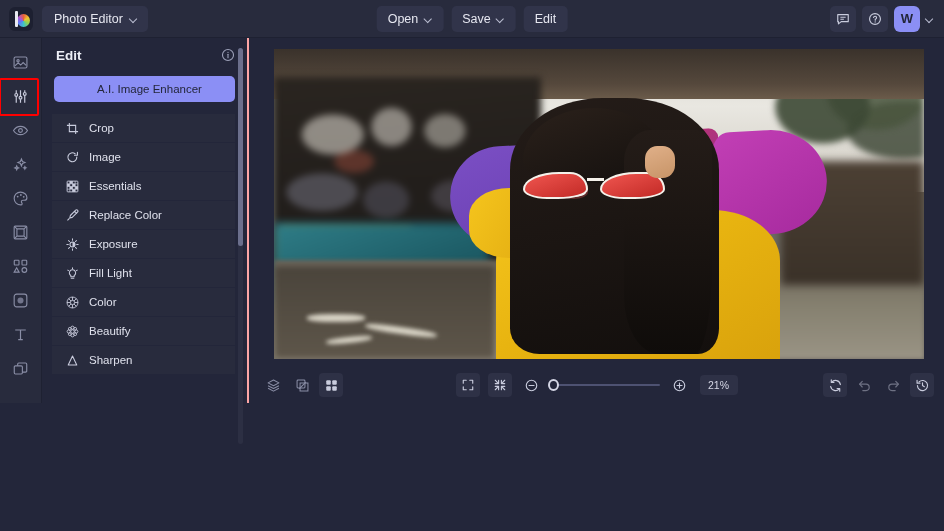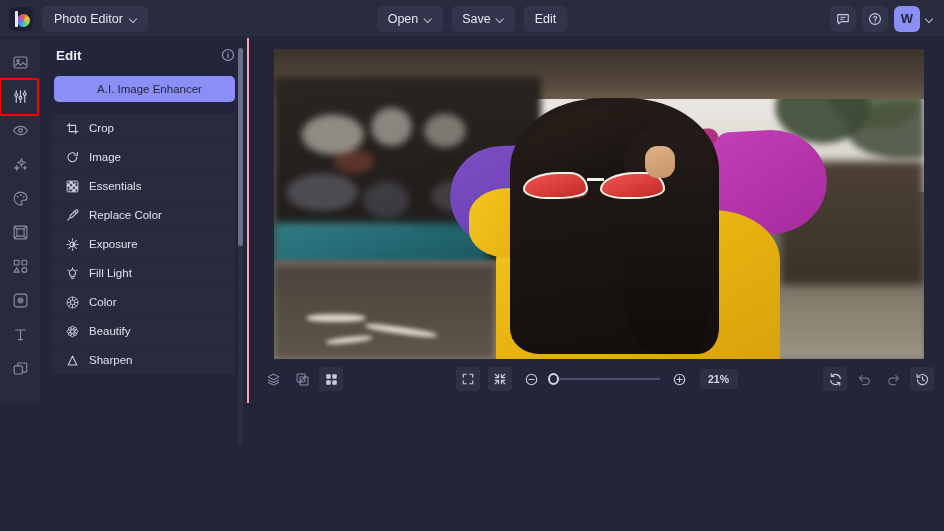--- a/index.html
+++ b/index.html
@@ -338,24 +338,23 @@
     background: linear-gradient(160deg, #e0b089, #c79467);
     border-radius: 40%;
     z-index: 6;
   }
   .blurwrap { filter: blur(.4px); }
 
   
   .bottombar {
     height: 36px; flex: 0 0 36px;
     background: #23263a;
-    display: flex; align-items: flex-start;
+    display: flex; align-items: center;
     position: relative;
     padding: 0 10px 0 12px;
-    font-weight: bold;
   }
   .bb-left { display: flex; align-items: center; gap: 5px; }
   .bb-center {
     position: absolute; left: 50%; transform: translateX(-50%);
     display: flex; align-items: center; gap: 8px;
   }
   .bb-right { position: absolute; right: 10px; display: flex; align-items: center; gap: 5px; }
   .bico {
     width: 24px; height: 24px; border-radius: 4px;
     display: flex; align-items: center; justify-content: center;

